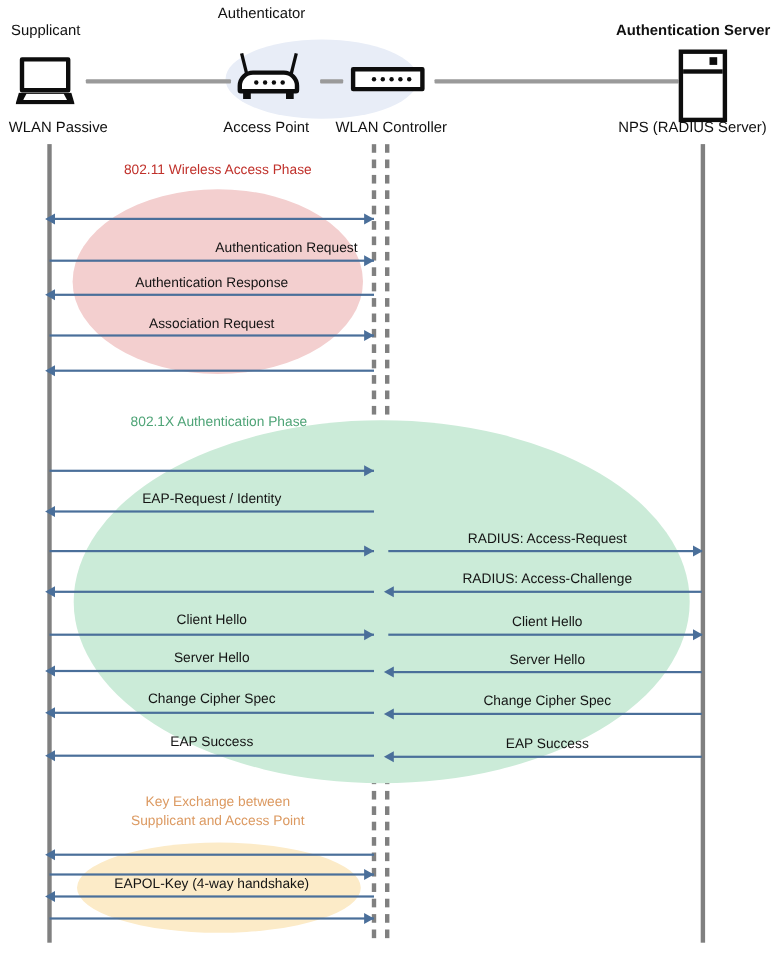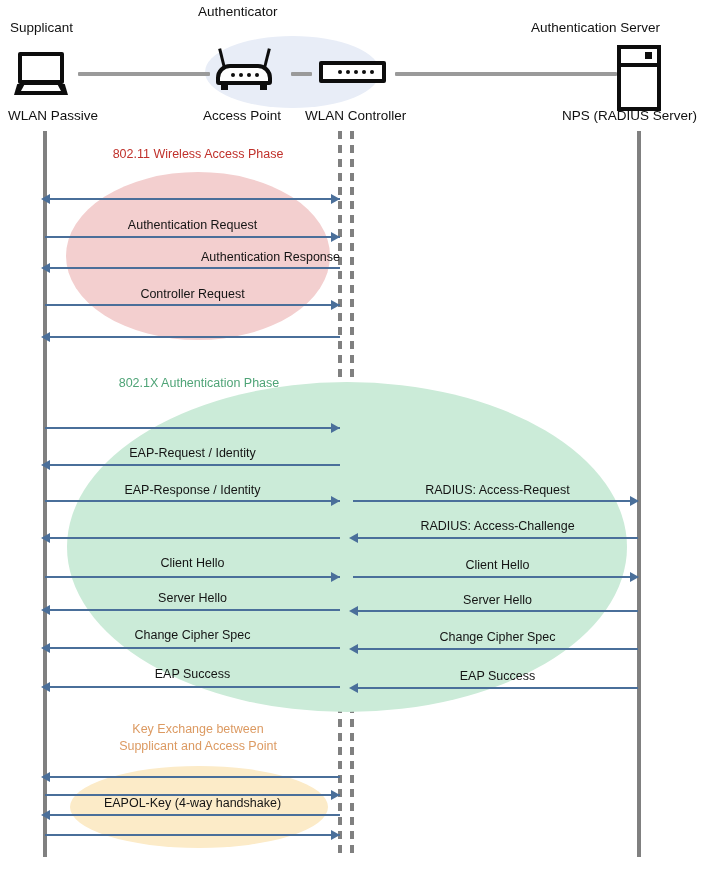--- a/index.html
+++ b/index.html
@@ -86,21 +86,21 @@
 </style>
 </head>
 <body>
 
 <div id="stage">
 
   <div class="auth-blob"></div>
 
   <div class="hdr-title" style="left:10px;top:20px;">Supplicant</div>
   <div class="hdr-title" style="left:198px;top:4px;">Authenticator</div>
-  <div class="hdr-title" style="left:531px;top:20px;">Authentication Server</div>
+  <div class="hdr-title" style="left:560px;top:20px;font-weight:bold;">Authentication Server</div>
 
   <div class="wire" style="left:78px;top:72px;width:132px;"></div>
   <div class="wire" style="left:291px;top:72px;width:21px;"></div>
   <div class="wire" style="left:395px;top:72px;width:222px;"></div>
 
   <div class="icon" style="left:14px;top:52px;width:54px;height:43px;">
     <div class="laptop-screen"></div>
     <div class="laptop-base"></div>
     <div class="laptop-base-inner"></div>
   </div>
@@ -143,47 +143,46 @@
   <div class="lifeline" style="left:637px;top:131px;height:726px;"></div>
 
   <div class="phase-ellipse" style="left:66px;top:172px;width:264px;height:168px;background:#F3CFCF;"></div>
 
   <div class="phase-cap" style="left:70px;top:146px;width:256px;color:#C0312B;">802.11 Wireless Access Phase</div>
 
   <div class="msg-line" style="left:47px;top:198px;width:293px;"></div>
   <div class="arrow-head arrow-l" style="left:41px;top:194px;"></div>
   <div class="arrow-head arrow-r" style="left:331px;top:194px;"></div>
 
-  <div class="msg-label" style="left:45px;top:218px;width:295px;">Authentication Request</div>
+  <div class="msg-label" style="left:30px;top:218px;width:295px;text-align:right;">Authentication Request</div>
   <div class="msg-line" style="left:45px;top:236px;width:295px;"></div>
   <div class="arrow-head arrow-r" style="left:331px;top:232px;"></div>
 
-  <div class="msg-label" style="left:45px;top:250px;width:295px;text-align:right;">Authentication Response</div>
+  <div class="msg-label" style="left:45px;top:250px;width:295px;">Authentication Response</div>
   <div class="msg-line" style="left:47px;top:267px;width:293px;"></div>
   <div class="arrow-head arrow-l" style="left:41px;top:263px;"></div>
 
-  <div class="msg-label" style="left:45px;top:287px;width:295px;">Controller Request</div>
+  <div class="msg-label" style="left:45px;top:287px;width:295px;">Association Request</div>
   <div class="msg-line" style="left:45px;top:304px;width:295px;"></div>
   <div class="arrow-head arrow-r" style="left:331px;top:300px;"></div>
 
   <div class="msg-line" style="left:47px;top:336px;width:293px;"></div>
   <div class="arrow-head arrow-l" style="left:41px;top:332px;"></div>
 
   <div class="phase-ellipse" style="left:67px;top:382px;width:560px;height:330px;background:#CBEBD8;"></div>
 
   <div class="phase-cap" style="left:76px;top:375px;width:246px;color:#4FA477;">802.1X Authentication Phase</div>
 
   <div class="msg-line" style="left:45px;top:427px;width:295px;"></div>
   <div class="arrow-head arrow-r" style="left:331px;top:423px;"></div>
 
   <div class="msg-label" style="left:45px;top:446px;width:295px;">EAP-Request / Identity</div>
   <div class="msg-line" style="left:47px;top:464px;width:293px;"></div>
   <div class="arrow-head arrow-l" style="left:41px;top:460px;"></div>
 
-  <div class="msg-label" style="left:45px;top:483px;width:295px;">EAP-Response / Identity</div>
   <div class="msg-line" style="left:45px;top:500px;width:295px;"></div>
   <div class="arrow-head arrow-r" style="left:331px;top:496px;"></div>
 
   <div class="msg-label" style="left:355px;top:483px;width:285px;">RADIUS: Access-Request</div>
   <div class="msg-line" style="left:353px;top:500px;width:285px;"></div>
   <div class="arrow-head arrow-r" style="left:630px;top:496px;"></div>
 
   <div class="msg-line" style="left:47px;top:537px;width:293px;"></div>
   <div class="arrow-head arrow-l" style="left:41px;top:533px;"></div>
 

